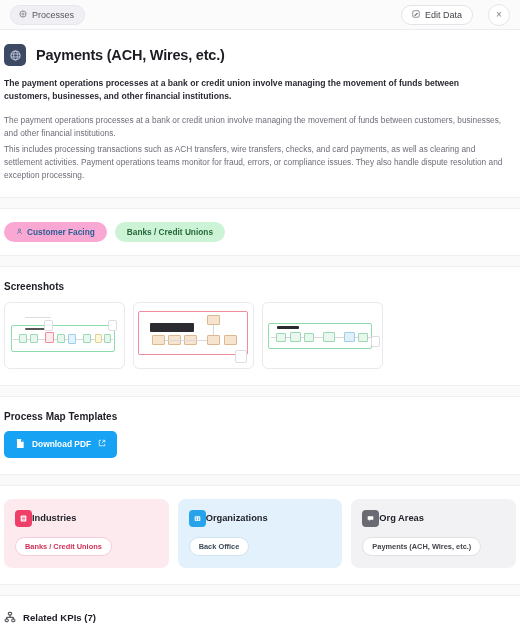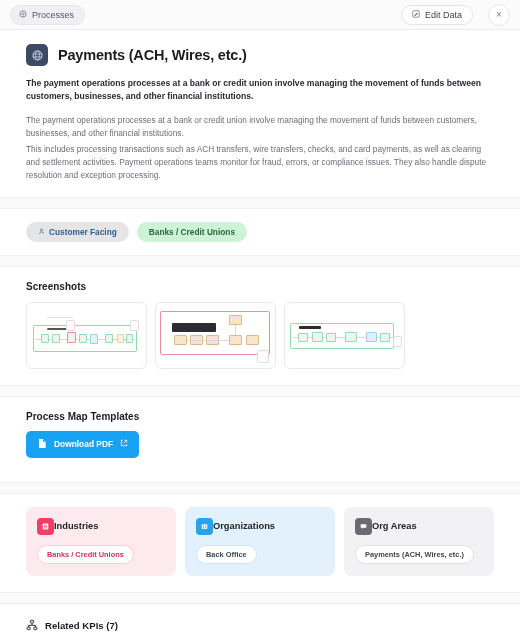--- a/index.html
+++ b/index.html
@@ -32,21 +32,21 @@
     font-size: 9px; color: #44444c; font-weight: 500;
   }
   .close-btn {
     width: 22px; height: 22px; border-radius: 50%;
     background: #ffffff; border: 1px solid #e6e6ec;
     display: flex; align-items: center; justify-content: center;
     font-size: 10px; color: #7b7b85;
   }
 
   
-  .section { padding: 0 26px; background: #ffffff; }
+  .section { padding: 0 4px; background: #ffffff; }
   .band { height: 12px; background: #fafafb; border-top: 1px solid #efeff2; border-bottom: 1px solid #efeff2; }
 
   .title-row { display: flex; align-items: center; gap: 10px; padding: 14px 0 0 0; }
   .title-icon {
     width: 22px; height: 22px; border-radius: 5px;
     background: #3d4a63; display: flex; align-items: center; justify-content: center;
     flex: 0 0 auto;
   }
   .title-text { font-size: 14.5px; font-weight: bold; color: #1c1c23; letter-spacing: -0.2px; }
 
@@ -60,21 +60,21 @@
   }
   .body-p + .body-p { margin-top: 2px; }
 
   
   .tags { display: flex; gap: 8px; padding: 13px 0 13px 0; }
   .tag {
     display: inline-flex; align-items: center; gap: 4px;
     border-radius: 20px; padding: 5px 12px;
     font-size: 8.3px; font-weight: bold;
   }
-  .tag-blue { background: #e5e5e5; color: #2d5f93; justify-content: space-between; }
+  .tag-blue { background: #f9a8d4; color: #2d5f93; justify-content: space-between; }
   .tag-green { background: #cdf3d6; color: #27683c; }
 
   
   .sec-title { font-size: 10px; font-weight: bold; color: #1d1d26; padding-top: 14px; }
 
   
   .thumbs { display: flex; gap: 8px; padding: 10px 0 16px 0; }
   .thumb {
     width: 121px; height: 67px; background: #ffffff;
     border: 1px solid #e9e9ee; border-radius: 6px;
@@ -89,21 +89,21 @@
   .person-badge {
     position: absolute; width: 9px; height: 11px; border-radius: 2px;
     background: #ffffff; border: 1px solid #dcdce2;
     display: flex; align-items: center; justify-content: center;
   }
 
   
   .dl-btn {
     display: inline-flex; align-items: center; gap: 7px;
     background: #17a2f3; border-radius: 5px;
-    padding: 7px 11px; margin: 9px 0 24px 0;
+    padding: 7px 11px; margin: 9px 0 16px 0;
     font-size: 8.4px; color: #ffffff; font-weight: bold;
   }
 
   
   .cards { display: flex; gap: 9px; padding: 13px 0 16px 0; }
   .card { flex: 1; border-radius: 8px; padding: 11px 11px 12px 11px; }
   .card-pink { background: #fdeaee; }
   .card-blue { background: #e2f1fc; }
   .card-gray { background: #f2f2f4; }
   .card-head { display: flex; align-items: center; }

